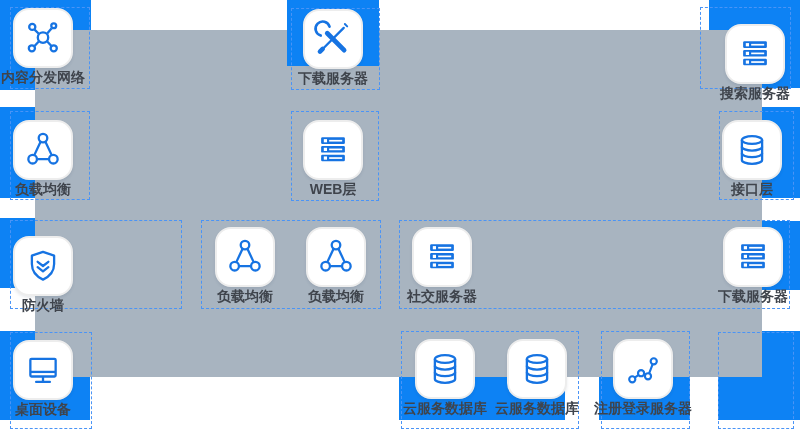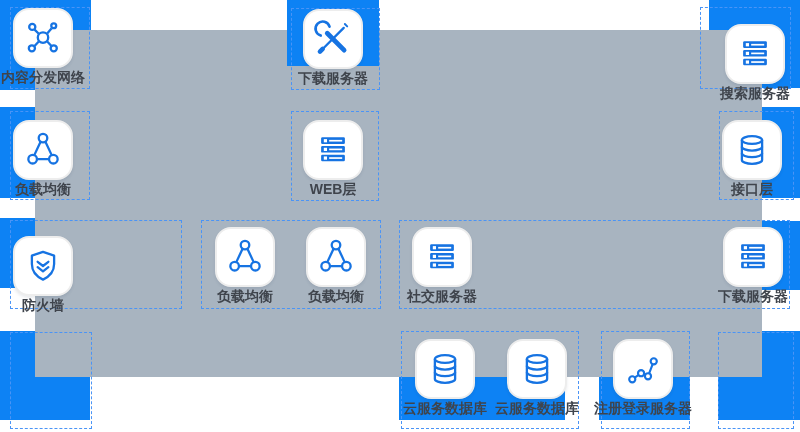--- a/index.html
+++ b/index.html
@@ -241,20 +241,28 @@
 
   <div class="cell" style="left:723px;top:227px">
     <div class="card">
       <svg class="ic">
           <use href="#i-server"></use>
         </svg>
     </div>
     <div class="lbl">下载服务器</div>
   </div>
 
+  <div class="cell" style="left:13px;top:340px">
+    <div class="card">
+      <svg class="ic">
+          <use href="#i-monitor"></use>
+        </svg>
+    </div>
+    <div class="lbl">桌面设备</div>
+  </div>
 
   <div class="cell" style="left:415px;top:339px">
     <div class="card">
       <svg class="ic">
           <use href="#i-db"></use>
         </svg>
     </div>
     <div class="lbl">云服务数据库</div>
   </div>
 

